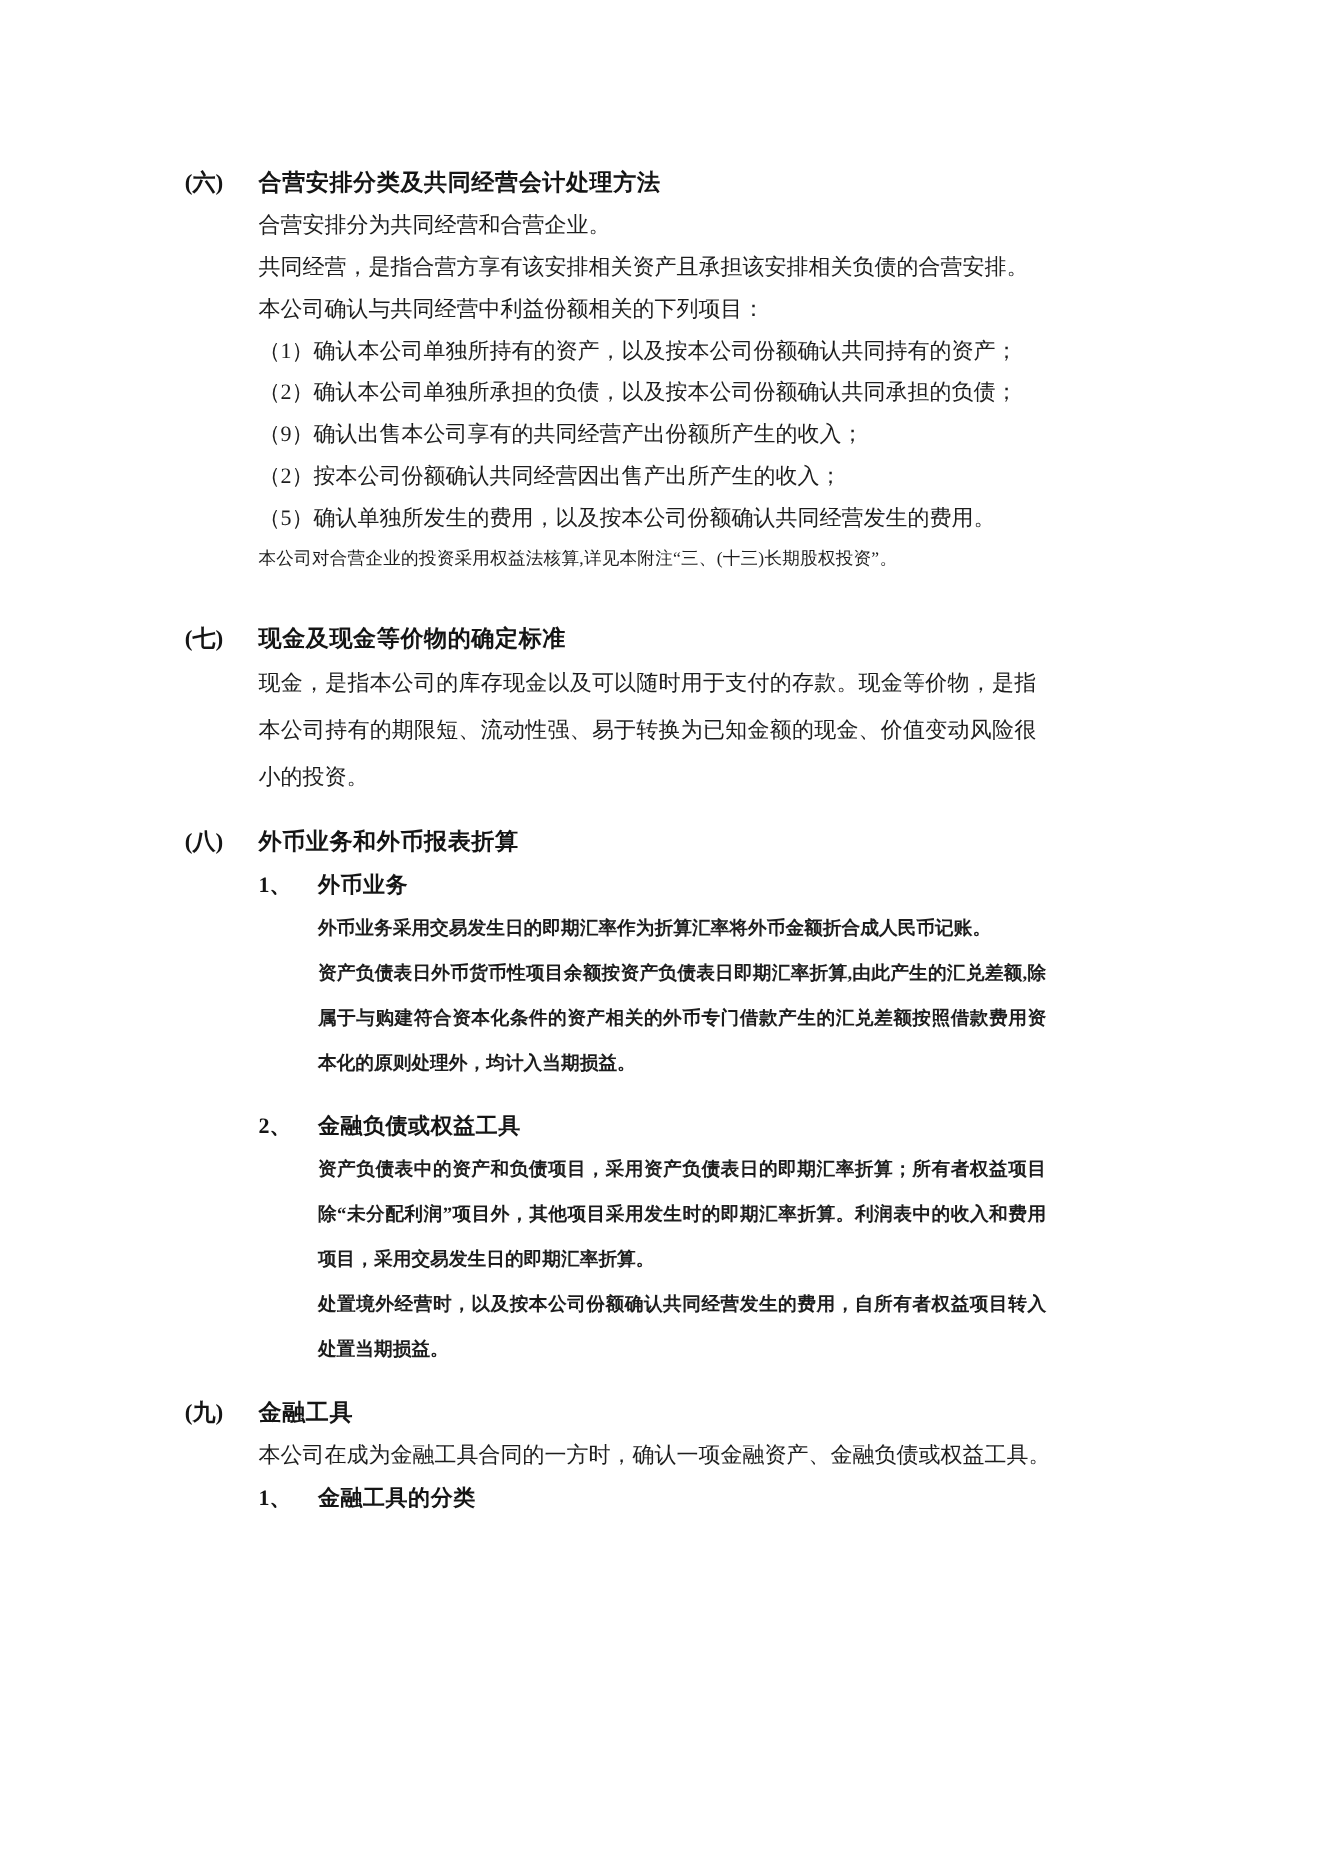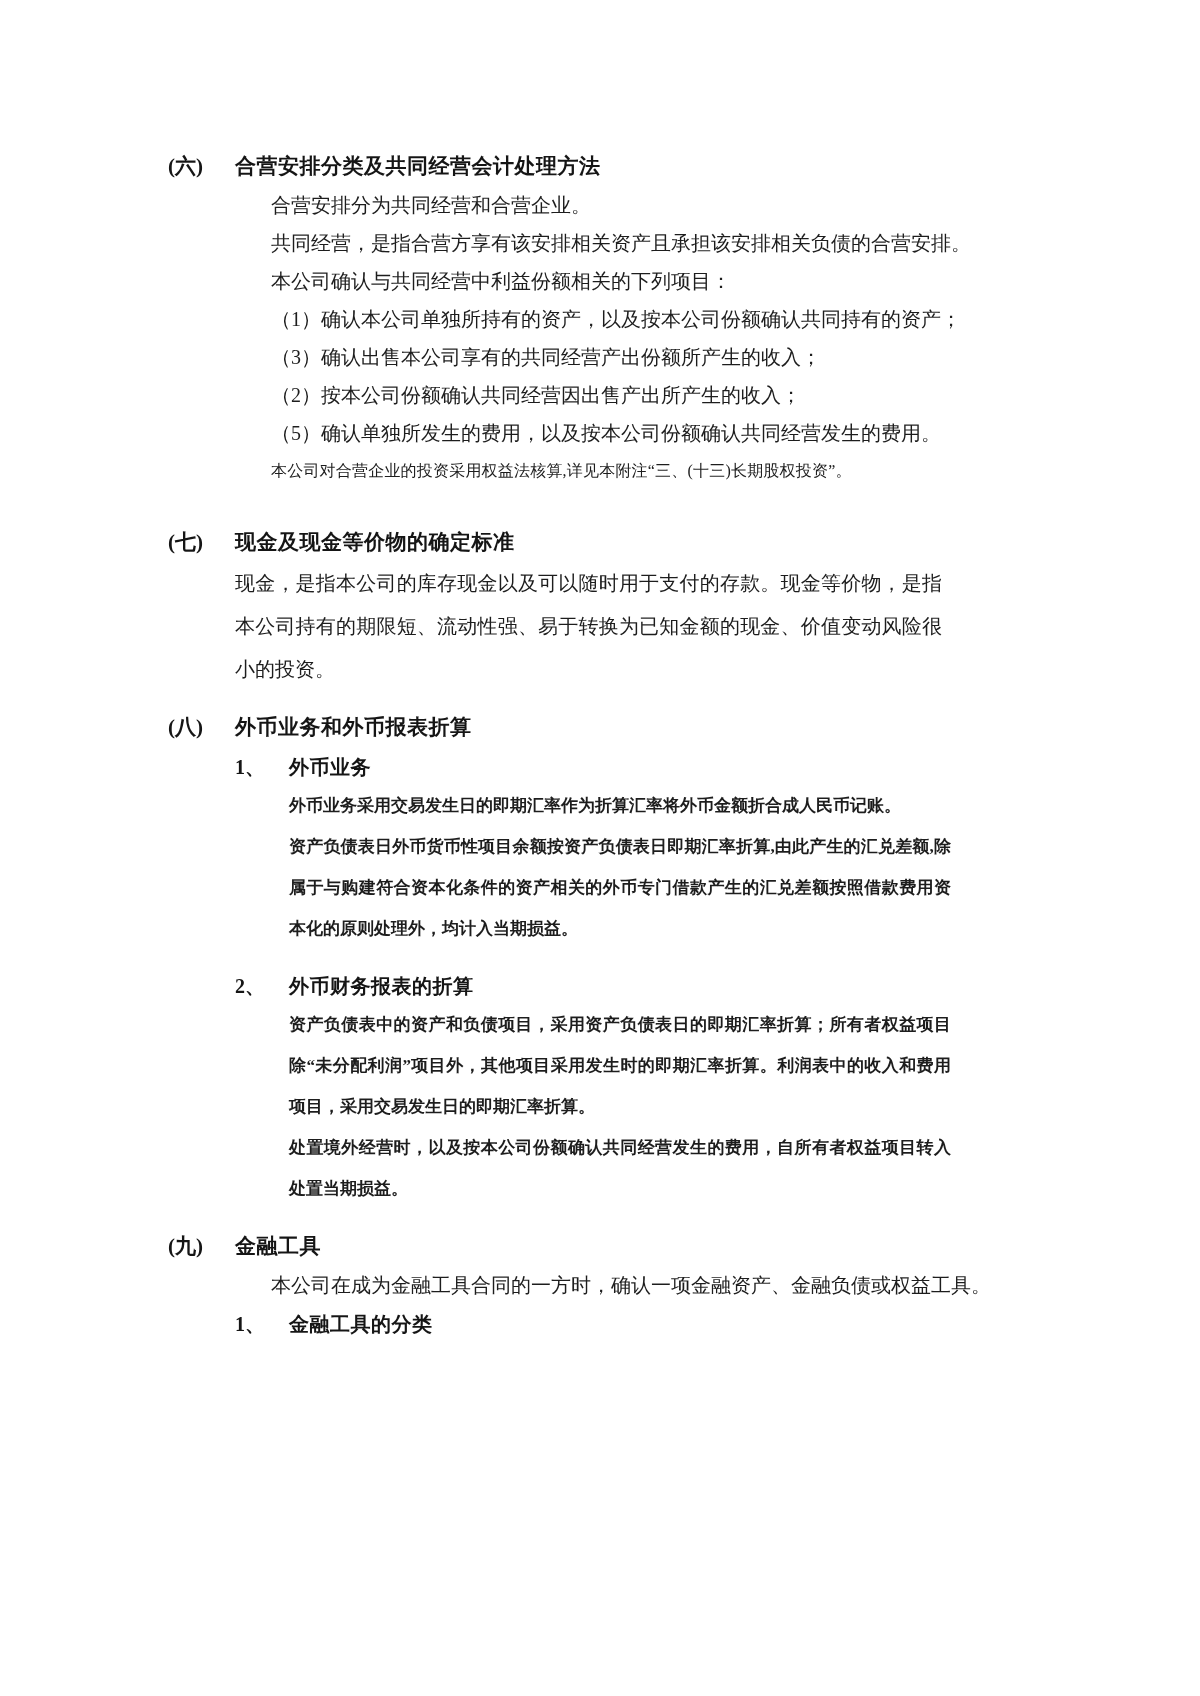--- a/index.html
+++ b/index.html
@@ -26,21 +26,21 @@
     font-size: 21px;
     font-weight: bold;
     color: #151515;
   }
   .sec-label { width: 67px; flex: none; }
   .sec-title { flex: none; letter-spacing: 0.5px; }
 
   
   .sec-body { margin-left: 67px; width: 707px; font-size: 20px; }
   .para { line-height: 38px; }
-  .para.line { white-space: nowrap; margin-left: 36px; }
+  .para.line { white-space: nowrap; }
   .para.tight { font-size: 16px; letter-spacing: 0.2px; }
   .para.wrap43 { line-height: 43px; text-align: justify; }
 
   
   .subsection { margin-left: 67px; }
   .sub-head {
     display: flex;
     line-height: 35px;
     font-size: 20px;
     font-weight: bold;
@@ -67,21 +67,22 @@
   <div class="section sec-6">
     <div class="sec-head">
       <span class="sec-label">(六)</span>
       <span class="sec-title">合营安排分类及共同经营会计处理方法</span>
     </div>
     <div class="sec-body">
       <div class="para line">合营安排分为共同经营和合营企业。</div>
       <div class="para line">共同经营，是指合营方享有该安排相关资产且承担该安排相关负债的合营安排。</div>
       <div class="para line">本公司确认与共同经营中利益份额相关的下列项目：</div>
       <div class="para line">（1）确认本公司单独所持有的资产，以及按本公司份额确认共同持有的资产；</div>
-      <div class="para line">（3）确认出售本公司享有的共同经营产出份额所产生的收入；</div>
+      <div class="para line">（2）确认本公司单独所承担的负债，以及按本公司份额确认共同承担的负债；</div>
+      <div class="para line">（9）确认出售本公司享有的共同经营产出份额所产生的收入；</div>
       <div class="para line">（2）按本公司份额确认共同经营因出售产出所产生的收入；</div>
       <div class="para line">（5）确认单独所发生的费用，以及按本公司份额确认共同经营发生的费用。</div>
       <div class="para line tight">本公司对合营企业的投资采用权益法核算,详见本附注“三、(十三)长期股权投资”。</div>
     </div>
   </div>
 
   <div class="section sec-7">
     <div class="sec-head">
       <span class="sec-label">(七)</span>
       <span class="sec-title">现金及现金等价物的确定标准</span>
@@ -104,21 +105,21 @@
       </div>
       <div class="sub-body">
         <div class="para">外币业务采用交易发生日的即期汇率作为折算汇率将外币金额折合成人民币记账。</div>
         <div class="para">资产负债表日外币货币性项目余额按资产负债表日即期汇率折算,由此产生的汇兑差额,除属于与购建符合资本化条件的资产相关的外币专门借款产生的汇兑差额按照借款费用资本化的原则处理外，均计入当期损益。</div>
       </div>
     </div>
 
     <div class="subsection sub-2">
       <div class="sub-head">
         <span class="sub-number">2、</span>
-        <span class="sub-title">外币财务报表的折算</span>
+        <span class="sub-title">金融负债或权益工具</span>
       </div>
       <div class="sub-body">
         <div class="para">资产负债表中的资产和负债项目，采用资产负债表日的即期汇率折算；所有者权益项目除“未分配利润”项目外，其他项目采用发生时的即期汇率折算。利润表中的收入和费用项目，采用交易发生日的即期汇率折算。</div>
         <div class="para">处置境外经营时，以及按本公司份额确认共同经营发生的费用，自所有者权益项目转入处置当期损益。</div>
       </div>
     </div>
   </div>
 
   <div class="section sec-9">
     <div class="sec-head">

